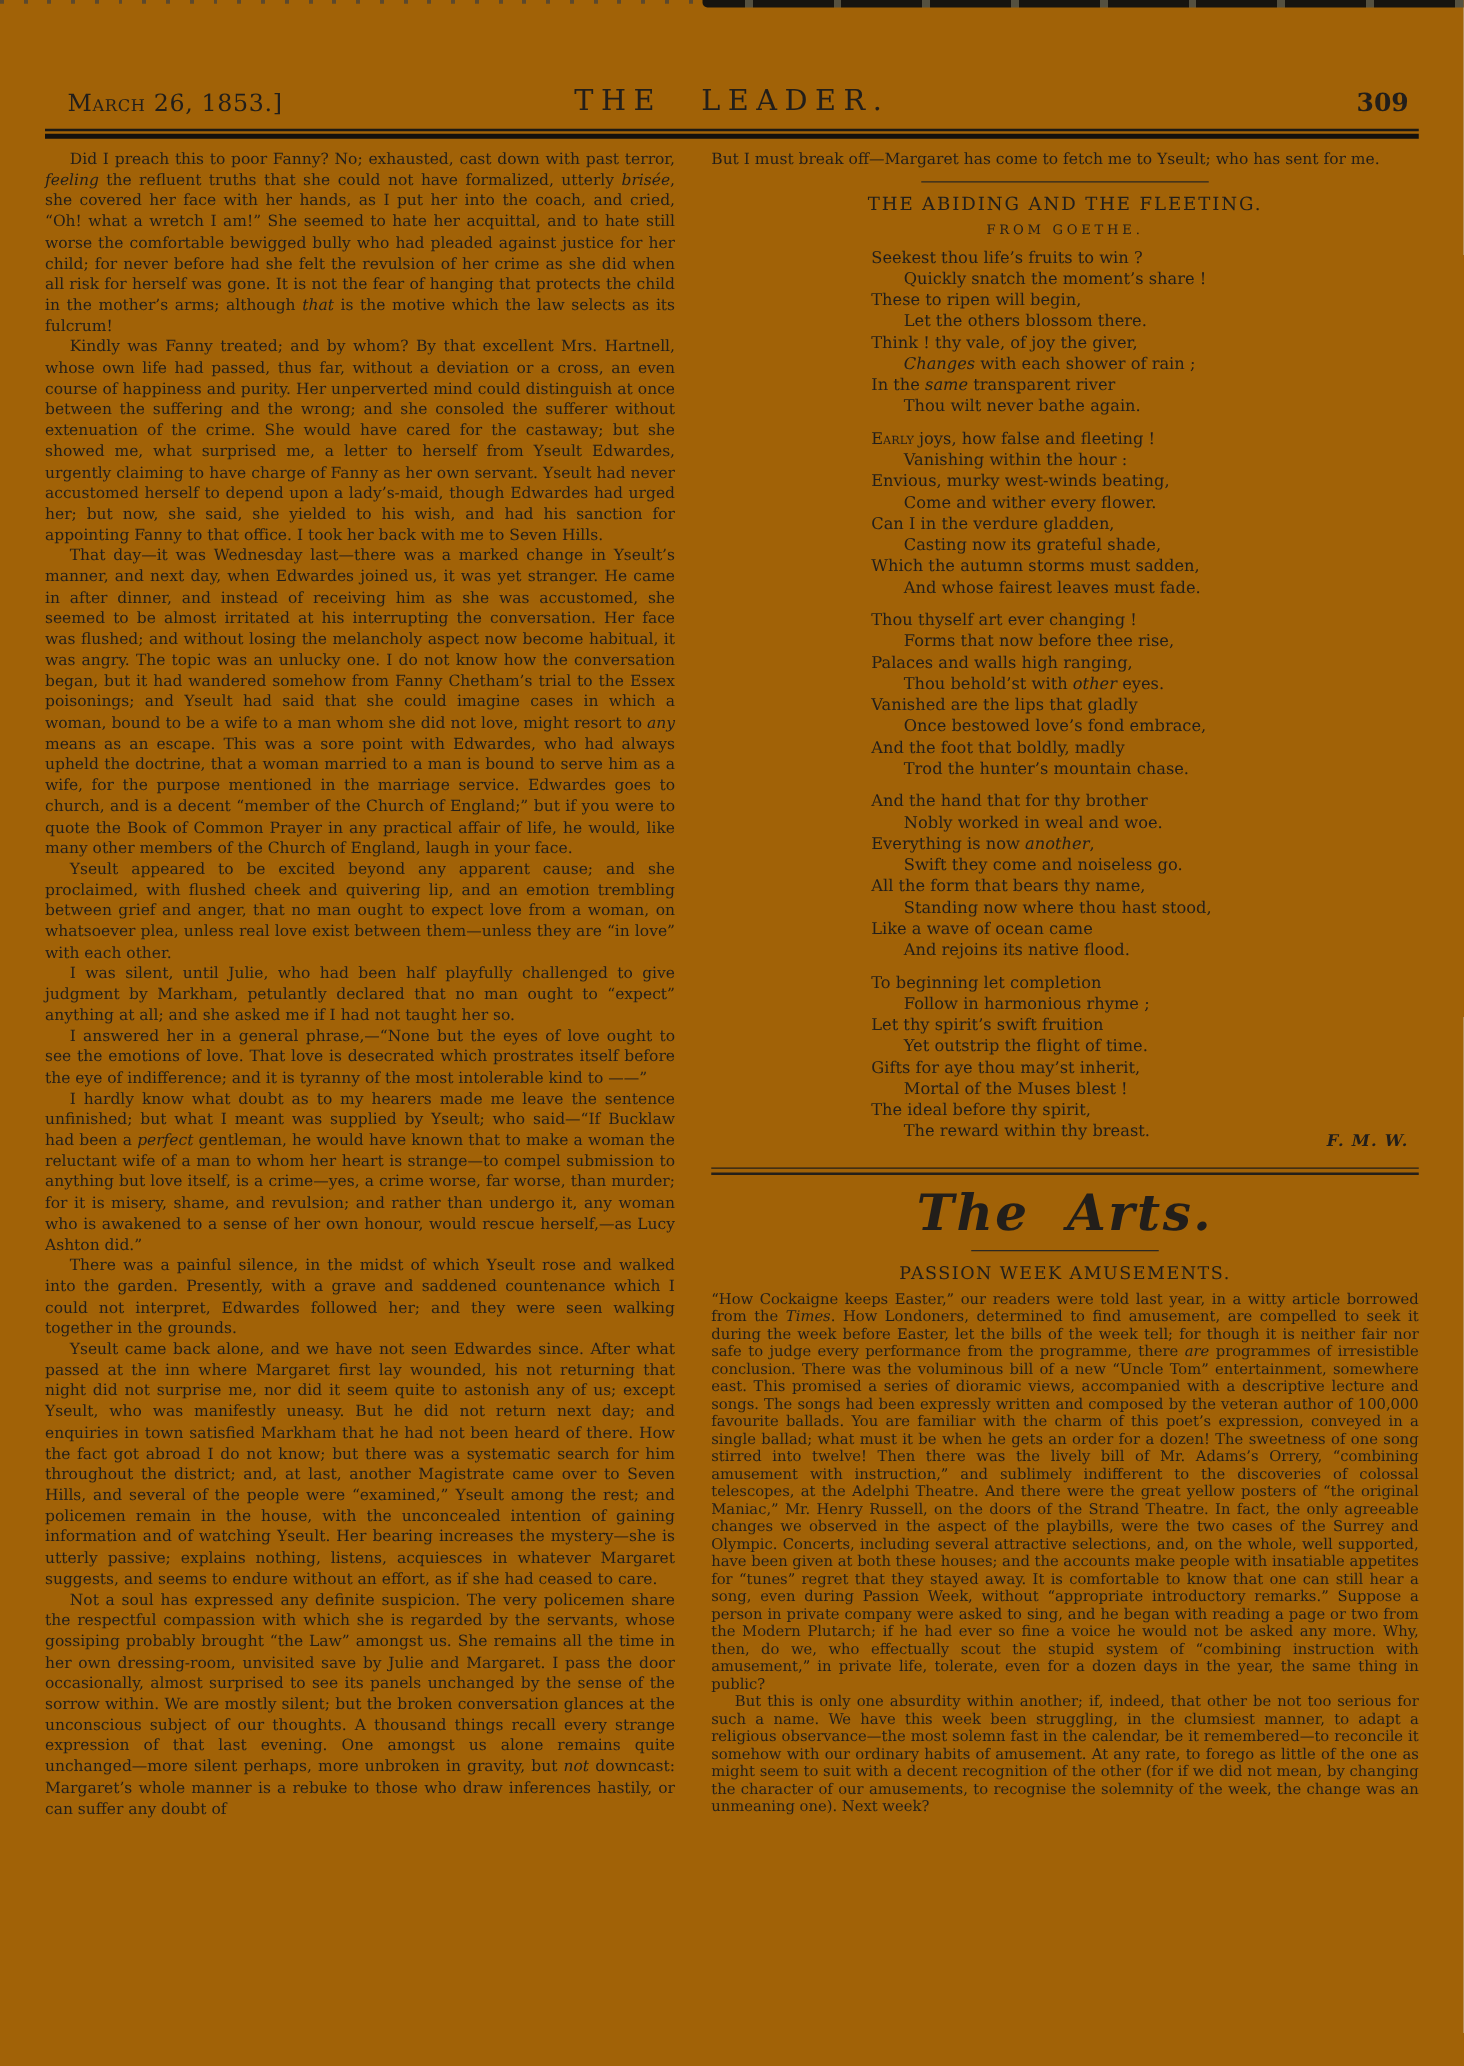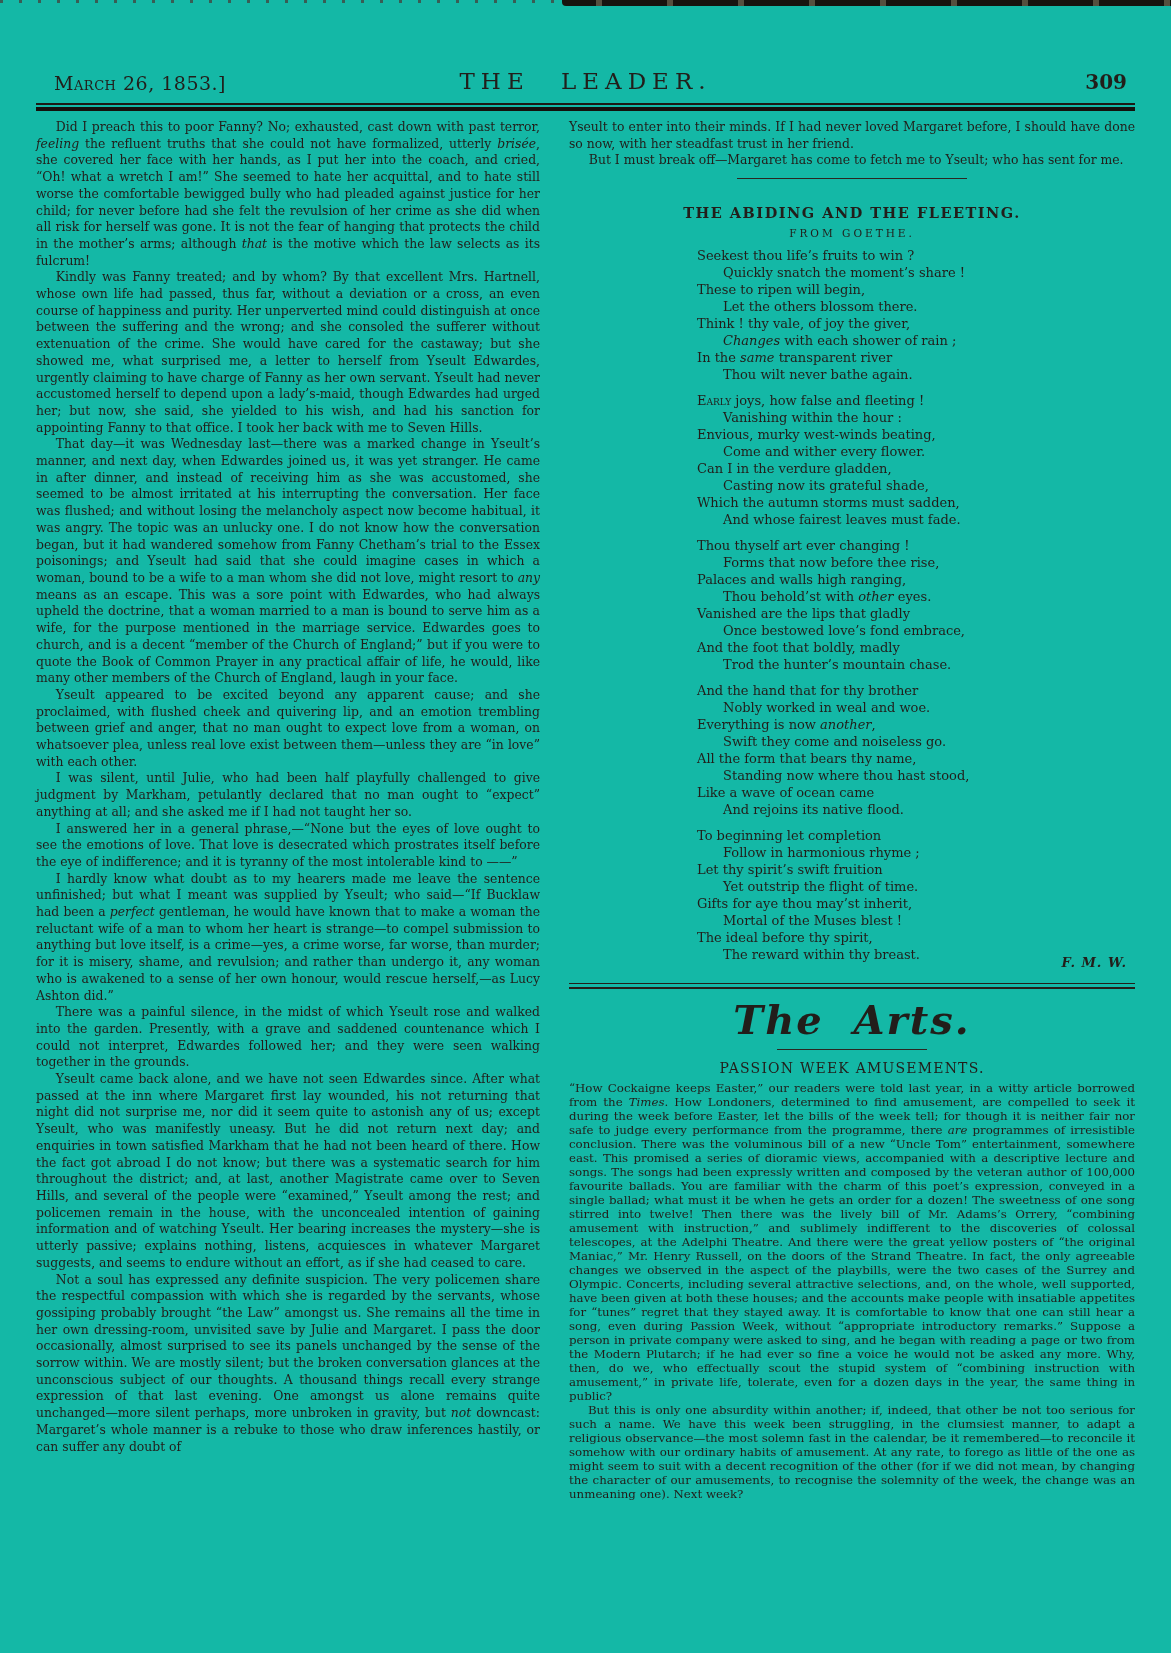--- a/index.html
+++ b/index.html
@@ -1,20 +1,20 @@
 <!DOCTYPE html>
 <html lang="en"><head>
 <meta charset="utf-8">
 <style>
   html,body{margin:0;padding:0;background:#d8d5cd;}
   .page{
     position:relative;
     width:1171px;height:1653px;
     margin:0 auto;
-    background:#14b8a6;
+    background:#a16207;
     color:#221e1a;
     font-family:"DejaVu Serif","Liberation Serif",serif;
     overflow:hidden;
   }
   
   .torn-edge{position:absolute;top:0;left:0;width:100%;height:7px;}
   .torn-left{position:absolute;top:0;left:0;width:48%;height:3px;
     background:repeating-linear-gradient(90deg,#44403a 0 3px,transparent 3px 19px);opacity:.75;}
   .torn-right{position:absolute;top:0;left:48%;width:52%;height:6px;
     background:repeating-linear-gradient(90deg,#17140f 0 34px,#55503f 34px 40px,#17140f 40px 71px);
@@ -32,21 +32,21 @@
   .col-divider{width:1px;background:#2b2722;}
   .col-right{flex:1;padding-left:15px;box-sizing:border-box;}
   
   .body-text{font-size:12.4px;line-height:16.7px;text-align:justify;}
   .body-text p{margin:0;text-indent:1.6em;}
   .no-first-indent p:first-child{text-indent:0;}
   i{font-style:italic;}
   .sc{font-variant:small-caps;}
   
   .rule-short{width:230px;margin:9px auto 0;border-top:1.5px solid #2b2722;}
-  .poem-title{margin:25px 0 0;text-align:center;font-size:14.5px;font-weight:bold;letter-spacing:1.5px;}
+  .poem-title{margin:10px 0 0;text-align:center;font-size:14.5px;font-weight:normal;letter-spacing:1.5px;}
   .poem-attr{margin-top:6px;text-align:center;font-size:10.5px;font-weight:normal;letter-spacing:3px;}
   .poem-body{margin:8px 0 0 128px;font-size:13px;line-height:17px;}
   .poem-stanza{margin-bottom:9px;}
   .poem-line:nth-child(even){margin-left:26px;}
   .poem-sig{text-align:right;margin-top:-17px;padding-right:8px;font-size:13px;font-weight:bold;letter-spacing:1px;font-style:italic;}
   
   .double-rule{margin:13px 0 0;height:3px;border-top:1px solid #241f19;border-bottom:2px solid #241f19;}
   .arts-header{margin:7px 0 0;text-align:center;font-size:40px;font-weight:bold;font-style:italic;
     letter-spacing:2px;word-spacing:14px;}
   .rule-tiny{width:150px;margin:6px auto 0;border-top:1.5px solid #2b2722;}
@@ -84,21 +84,20 @@
         <p>There was a painful silence, in the midst of which Yseult rose and walked into the garden. Presently, with a grave and saddened countenance which I could not interpret, Edwardes followed her; and they were seen walking together in the grounds.</p>
         <p>Yseult came back alone, and we have not seen Edwardes since. After what passed at the inn where Margaret first lay wounded, his not returning that night did not surprise me, nor did it seem quite to astonish any of us; except Yseult, who was manifestly uneasy. But he did not return next day; and enquiries in town satisfied Markham that he had not been heard of there. How the fact got abroad I do not know; but there was a systematic search for him throughout the district; and, at last, another Magistrate came over to Seven Hills, and several of the people were “examined,” Yseult among the rest; and policemen remain in the house, with the unconcealed intention of gaining information and of watching Yseult. Her bearing increases the mystery—she is utterly passive; explains nothing, listens, acquiesces in whatever Margaret suggests, and seems to endure without an effort, as if she had ceased to care.</p>
         <p>Not a soul has expressed any definite suspicion. The very policemen share the respectful compassion with which she is regarded by the servants, whose gossiping probably brought “the Law” amongst us. She remains all the time in her own dressing-room, unvisited save by Julie and Margaret. I pass the door occasionally, almost surprised to see its panels unchanged by the sense of the sorrow within. We are mostly silent; but the broken conversation glances at the unconscious subject of our thoughts. A thousand things recall every strange expression of that last evening. One amongst us alone remains quite unchanged—more silent perhaps, more unbroken in gravity, but <i>not</i> downcast: Margaret’s whole manner is a rebuke to those who draw inferences hastily, or can suffer any doubt of</p>
       </div>
 
     <div class="col-divider"></div>
 
     <div class="col-right">
 
       <div class="body-text no-first-indent">
-          <p>Yseult to enter into their minds. If I had never loved Margaret before, I should have done so now, with her steadfast trust in her friend.</p>
           <p>But I must break off—Margaret has come to fetch me to Yseult; who has sent for me.</p>
         </div>
 
       <div class="rule-short"></div>
 
       <section class="poem">
         <h2 class="poem-title">THE ABIDING AND THE FLEETING.</h2>
         <div class="poem-attr">FROM GOETHE.</div>
         <div class="poem-body" id="poem-body">
             <div class="poem-stanza">

